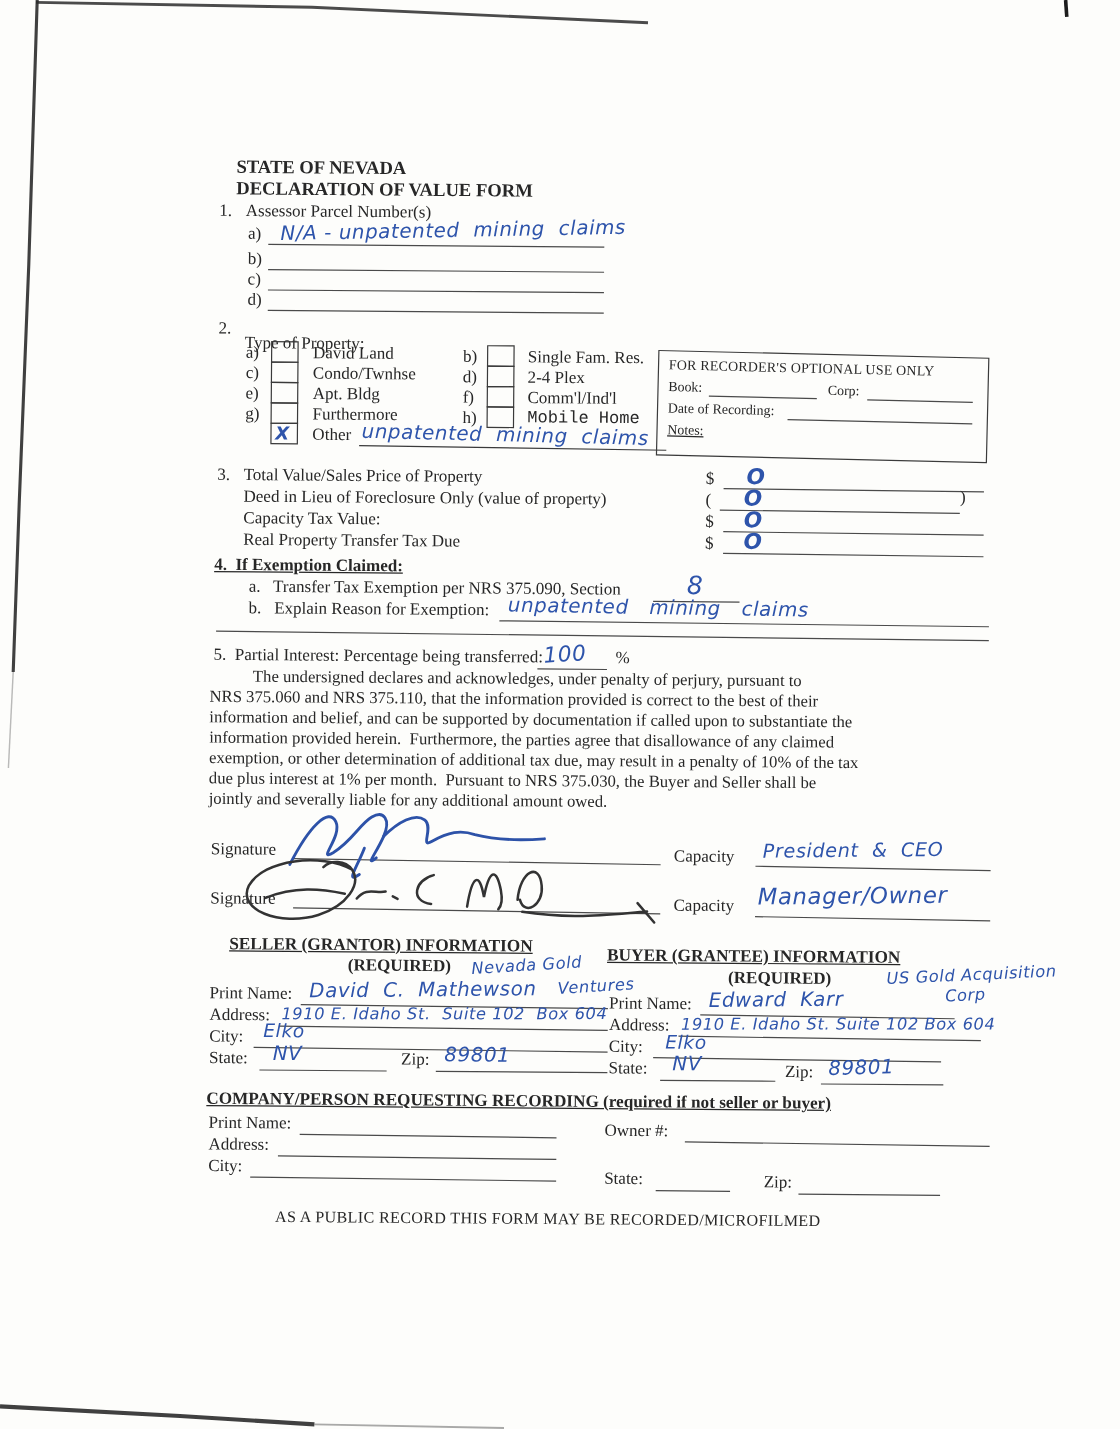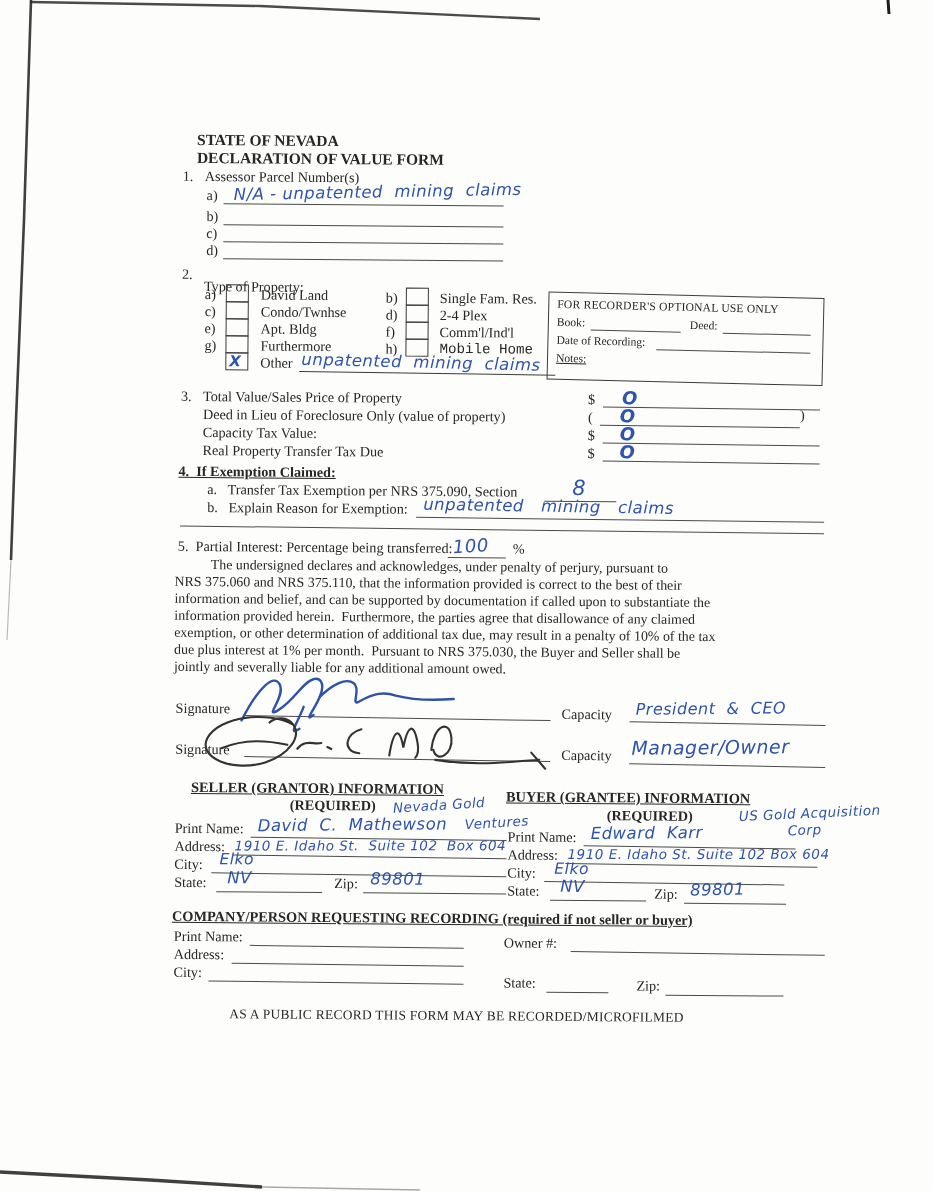--- a/index.html
+++ b/index.html
@@ -95,21 +95,21 @@
   <span class="t" style="left:441px;top:322px;">Comm'l/Ind'l</span>
 
   <span class="t" style="left:387px;top:339px;">h)</span>
   <div class="cb" style="left:407px;top:337px;"></div>
   <span class="t" style="left:441px;top:339px;font-family:Liberation Mono, monospace;">Mobile Home</span>
 
   <div style="position:absolute;left:549px;top:291px;width:274px;height:86px;border:1.8px solid #3b3b3b;transform:rotate(0.9deg);">
     <span class="t small" style="left:8px;top:5px;letter-spacing:.2px;">FOR RECORDER'S OPTIONAL USE ONLY</span>
     <span class="t small" style="left:8px;top:23px;">Book:</span>
     <div class="ln" style="left:42px;top:36px;width:90px;border-bottom-width:1.1px;"></div>
-    <span class="t small" style="left:141px;top:23px;">Deed:</span>
+    <span class="t small" style="left:141px;top:23px;">Corp:</span>
     <div class="ln" style="left:174px;top:36px;width:88px;border-bottom-width:1.1px;"></div>
     <span class="t small" style="left:8px;top:41px;">Date of Recording:</span>
     <div class="ln" style="left:108px;top:54px;width:154px;border-bottom-width:1.1px;"></div>
     <span class="t small" style="left:8px;top:59px;text-decoration:underline;">Notes:</span>
   </div>
 
   <span class="t" style="left:183px;top:388px;">3.</span>
   <span class="t" style="left:205px;top:388px;">Total Value/Sales Price of Property</span>
   <span class="t" style="left:590px;top:388px;">$</span>
   <div class="ln" style="left:605px;top:404px;width:217px;transform:rotate(0.3deg);"></div>

